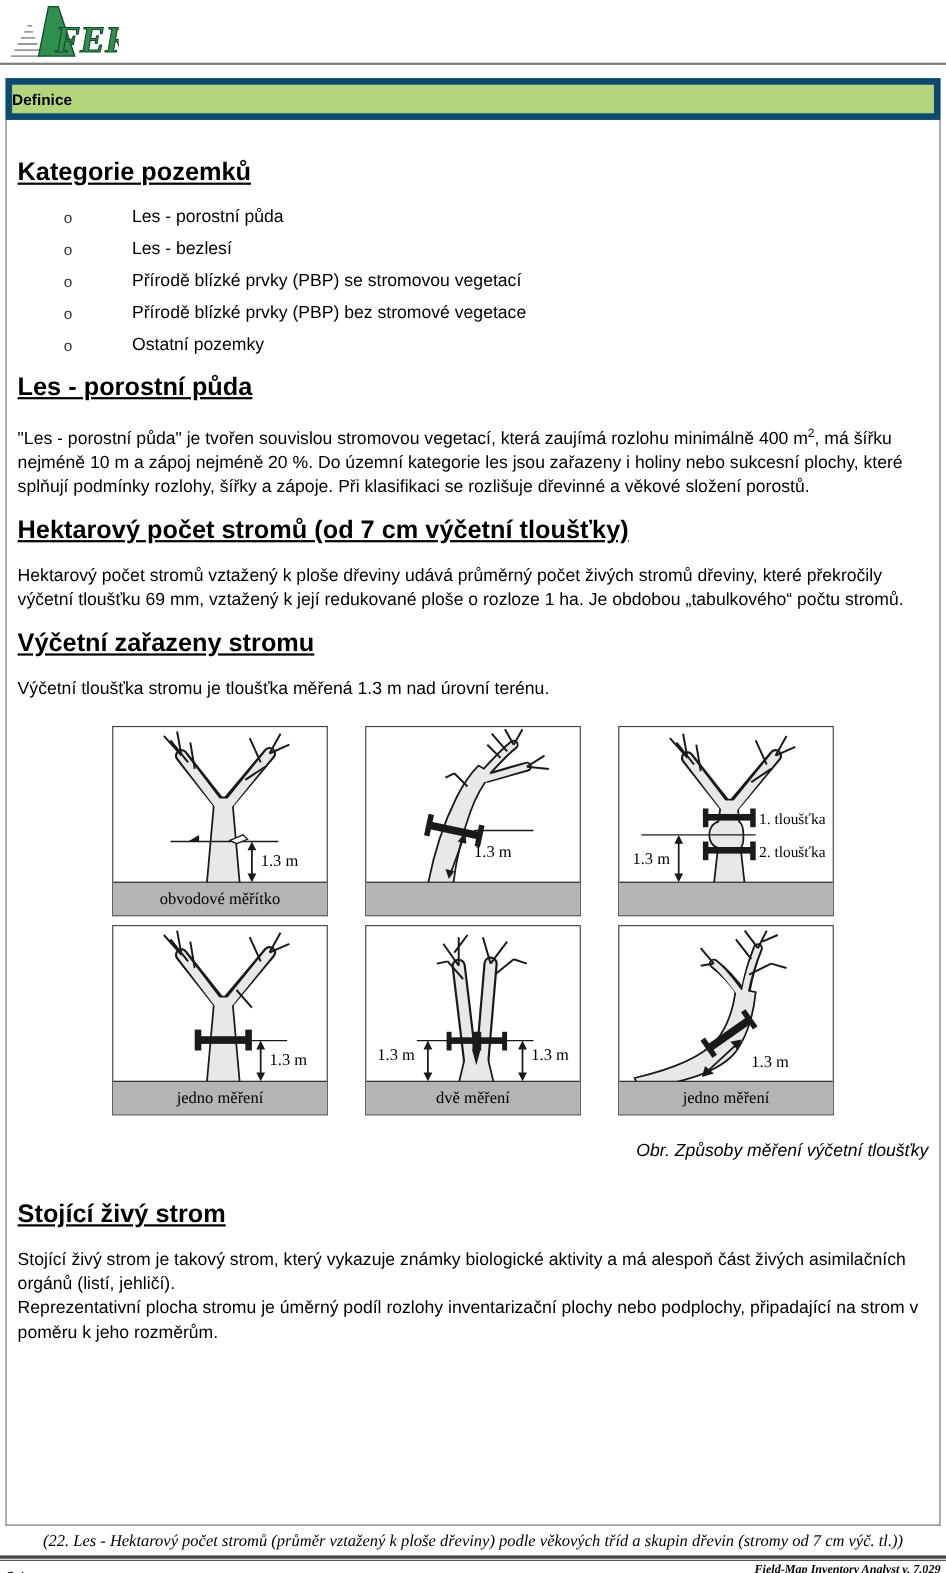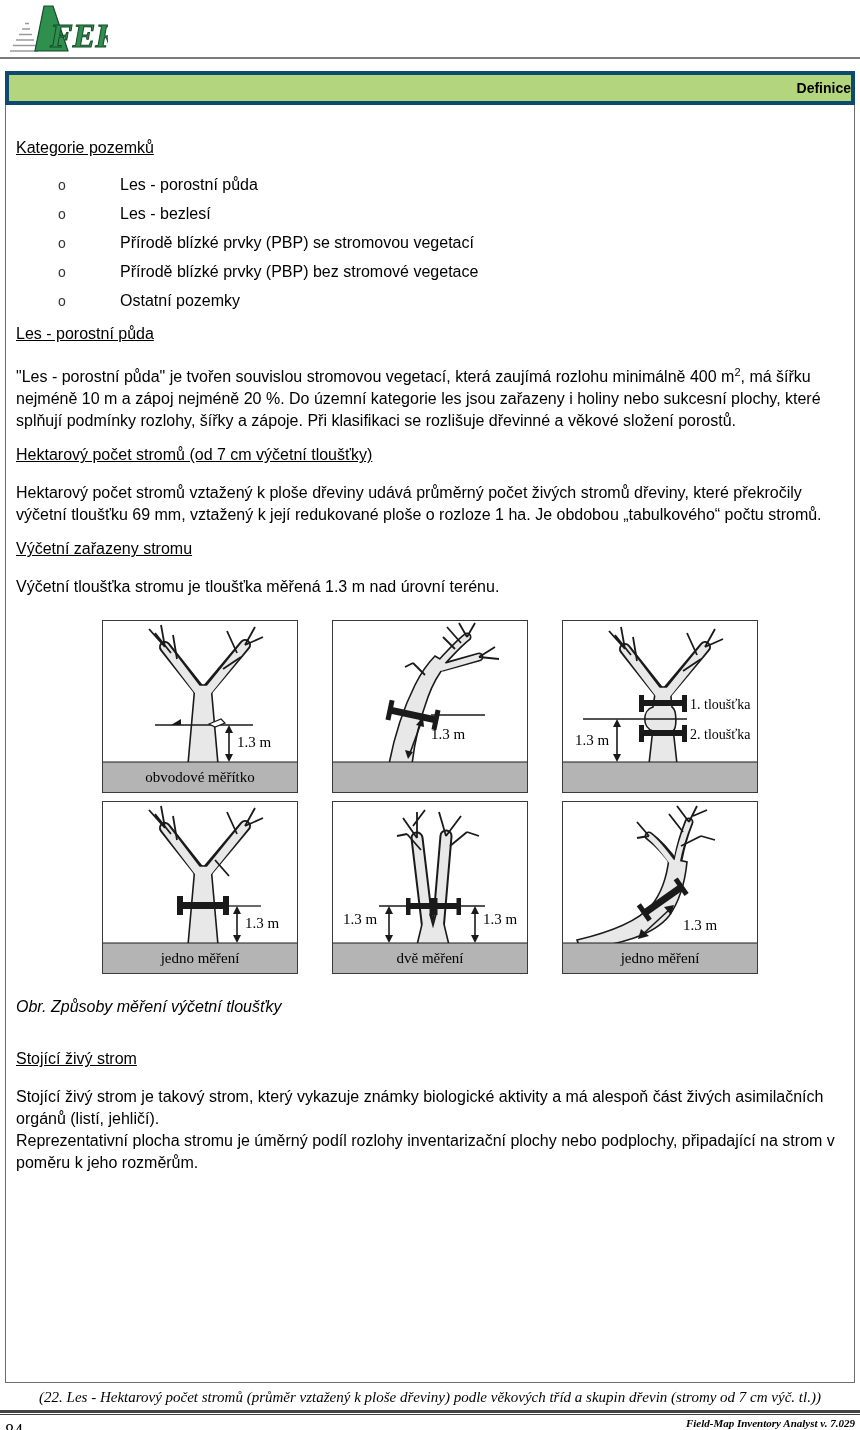--- a/index.html
+++ b/index.html
@@ -9,42 +9,42 @@
     font-family:"Liberation Sans",sans-serif;
     position:relative;overflow:hidden;
   }
   
   .header{display:flex;justify-content:space-between;align-items:flex-end;
           padding:5px 6px 2px 8px;height:50px;}
   .header-title{font-family:"Liberation Serif",serif;font-style:italic;
                 font-size:18px;padding-right:2px;color:#222;}
   .header-rule{border:0;border-top:2px solid #7a7a7a;margin:0;}
   
-  .banner{margin:12px 5px 0 5px;border:4px solid #0c4a6e;
-          text-align:right;font-weight:bold;font-size:14px;
+  .banner{margin:12px 5px 0 5px;border:6px solid #0c4a6e;
+          text-align:left;font-weight:bold;font-size:14px;
           padding:5px 0;}
   
   .content-box{margin:0 5px;border:1px solid #6e6e6e;border-top:none;
                min-height:1278px;box-sizing:border-box;
                padding:34px 10px 10px 10px;}
-  .sec-heading{font-size:16px;font-weight:normal;text-decoration:underline;
+  .sec-heading{font-size:23px;font-weight:bold;text-decoration:underline;
                margin:14px 0 18px 0;}
   .sec-heading.first{margin-top:0;}
   .body-text{font-size:16px;line-height:22px;margin:0;}
   sup{font-size:11px;}
   .bullet-list{margin:16px 0 2px 0;padding:0;list-style:none;}
   .bullet-list li{display:flex;margin:0 0 9px 0;font-size:16px;line-height:20px;}
   .bullet-glyph{width:14px;margin-left:42px;color:#333;font-size:14px;}
   .bullet-text{margin-left:48px;}
   
   .fig{margin-top:22px;}
   .fig-row{display:flex;justify-content:center;gap:34px;margin-bottom:8px;}
   .panel{width:194px;height:171px;border:1px solid #3a3a3a;background:#fff;}
   .panel svg{display:block;}
-  .fig-caption{text-align:left;font-style:italic;font-size:16px;margin-top:24px;}
+  .fig-caption{text-align:right;font-style:italic;font-size:16px;margin-top:24px;}
   
   .trk{fill:#e8e8e8;stroke:#1a1a1a;stroke-width:1.6;}
   .br-o{stroke:#1a1a1a;stroke-width:12;stroke-linecap:round;fill:none;}
   .br-i{stroke:#e8e8e8;stroke-width:8;stroke-linecap:round;fill:none;}
   .br2-o{stroke:#1a1a1a;stroke-width:9;stroke-linecap:round;fill:none;}
   .br2-i{stroke:#e8e8e8;stroke-width:5.5;stroke-linecap:round;fill:none;}
   .br3-o{stroke:#1a1a1a;stroke-width:13;stroke-linecap:round;fill:none;}
   .br3-i{stroke:#e8e8e8;stroke-width:9;stroke-linecap:round;fill:none;}
   .tw{stroke:#1a1a1a;stroke-width:1.8;fill:none;}
   .mline{stroke:#1a1a1a;stroke-width:1.3;}

